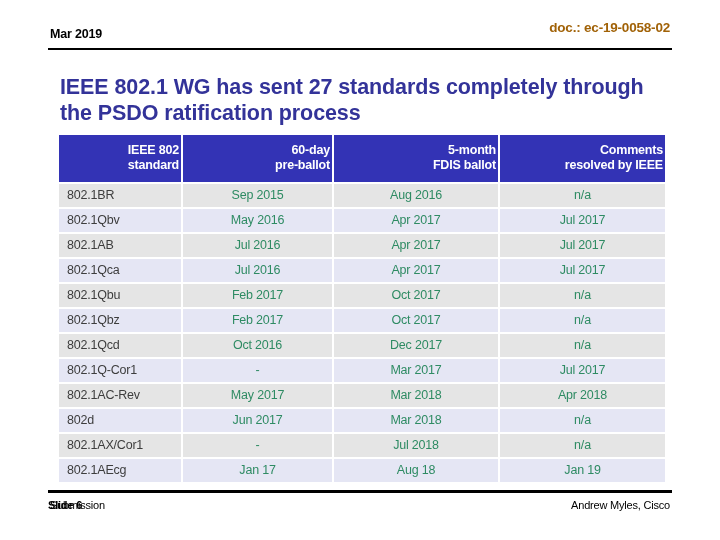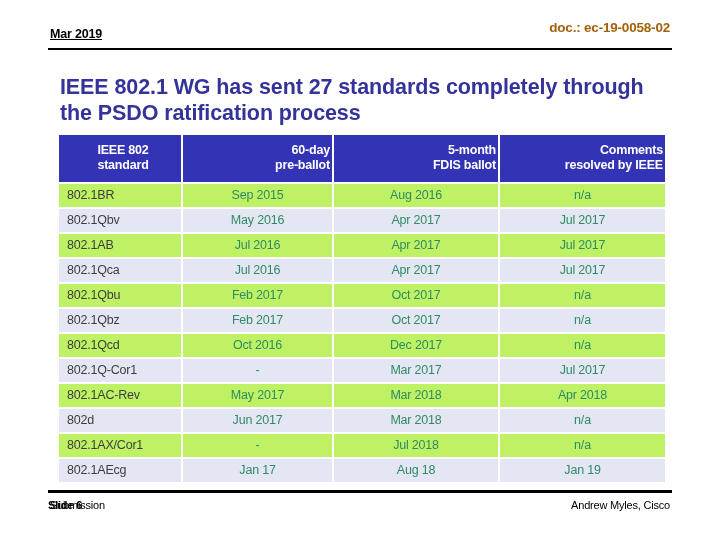--- a/index.html
+++ b/index.html
@@ -39,21 +39,20 @@
   }
   .hdr-date {
     position: absolute;
     left: 2px;
     top: 0;
     font-size: 12.5px;
     font-weight: bold;
     color: #000000;
     letter-spacing: -0.2px;
     line-height: 16px;
-    text-decoration: underline;
   }
   .hdr-doc {
     position: absolute;
     right: 2px;
     top: -6px;
     font-size: 13.5px;
     font-weight: bold;
     color: #a16207;
     letter-spacing: -0.2px;
     line-height: 16px;
@@ -96,40 +95,40 @@
     font-size: 12.5px;
     font-weight: bold;
     text-align: right;
     padding: 5px 2px 6px 2px;
     height: 36px;
     vertical-align: middle;
     line-height: 15px;
     letter-spacing: -0.2px;
   }
   table.psdo thead th.first {
-    text-align: center;
+    text-align: right;
     padding-left: 8px;
   }
 
   table.psdo tbody td {
     font-size: 12.5px;
     height: 16px;
     padding: 3px 2px 4px 2px;
     text-align: center;
     vertical-align: middle;
     color: #2e8b63;
     letter-spacing: -0.2px;
     line-height: 15px;
   }
   table.psdo tbody td.std {
     text-align: left;
     padding-left: 8px;
     color: #3d3d3d;
   }
-  table.psdo tbody tr.odd td  { background: #bef264; }
+  table.psdo tbody tr.odd td  { background: #e5e5e5; }
   table.psdo tbody tr.even td { background: #e5e6f4; }
 
   
   .slide-footer {
     position: absolute;
     left: 48px;
     top: 490px;
     width: 624px;
     height: 30px;
   }

